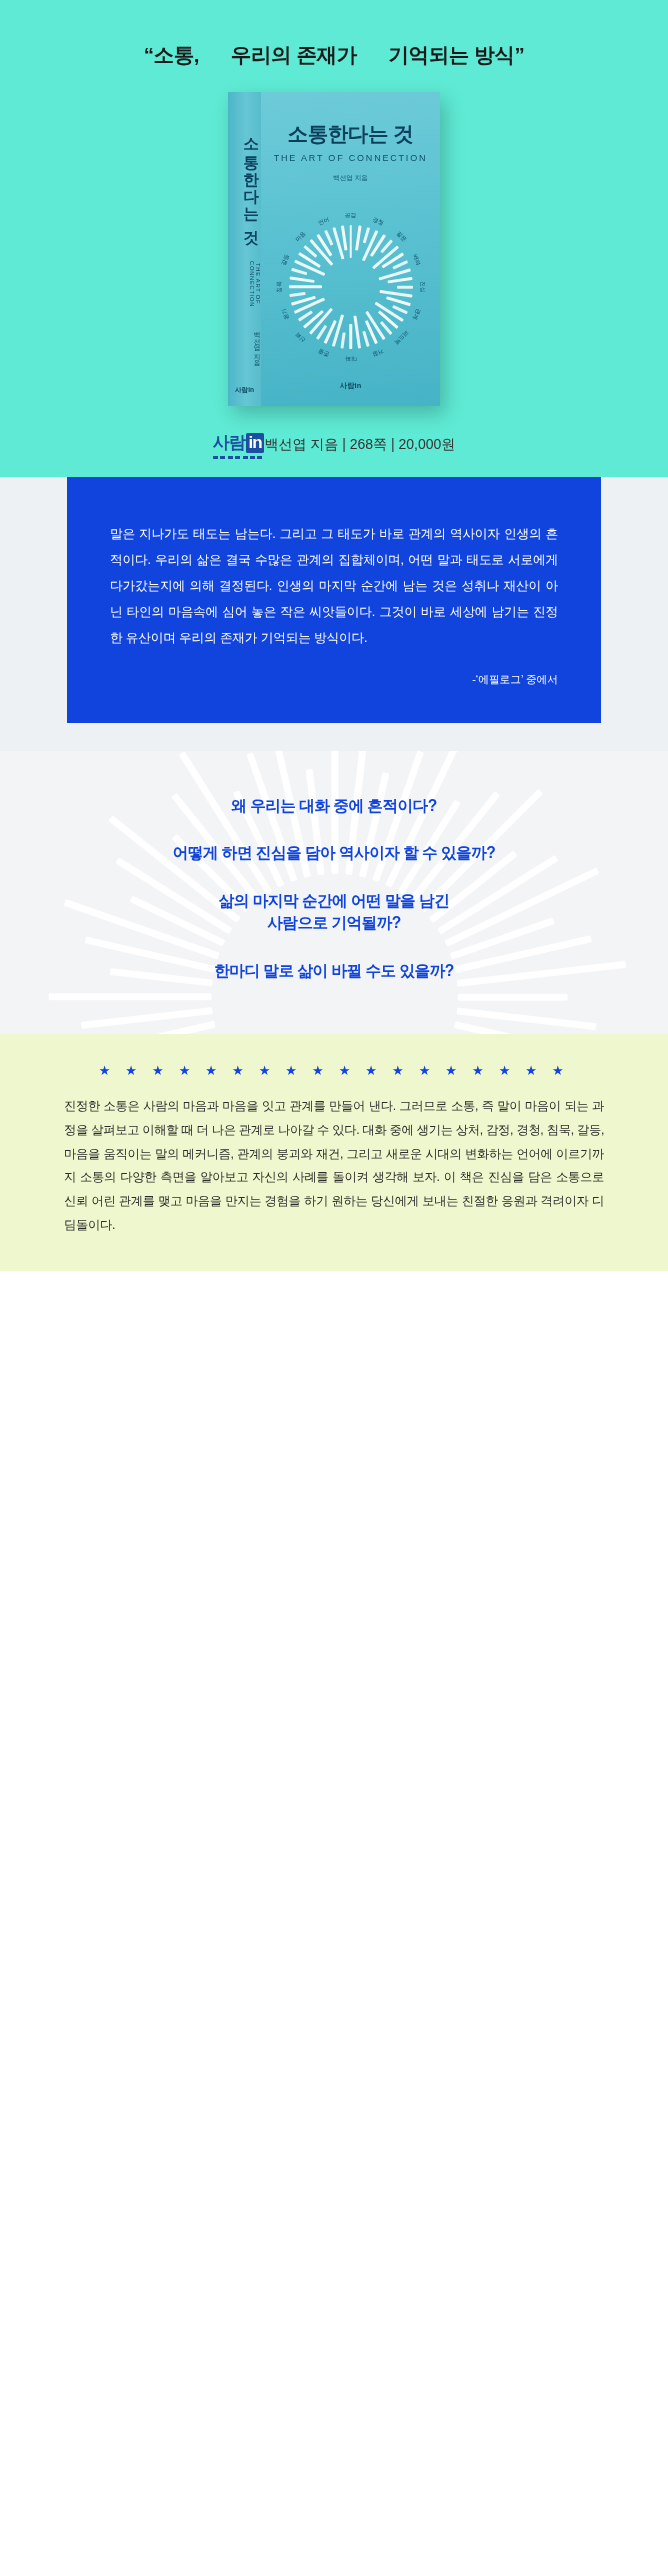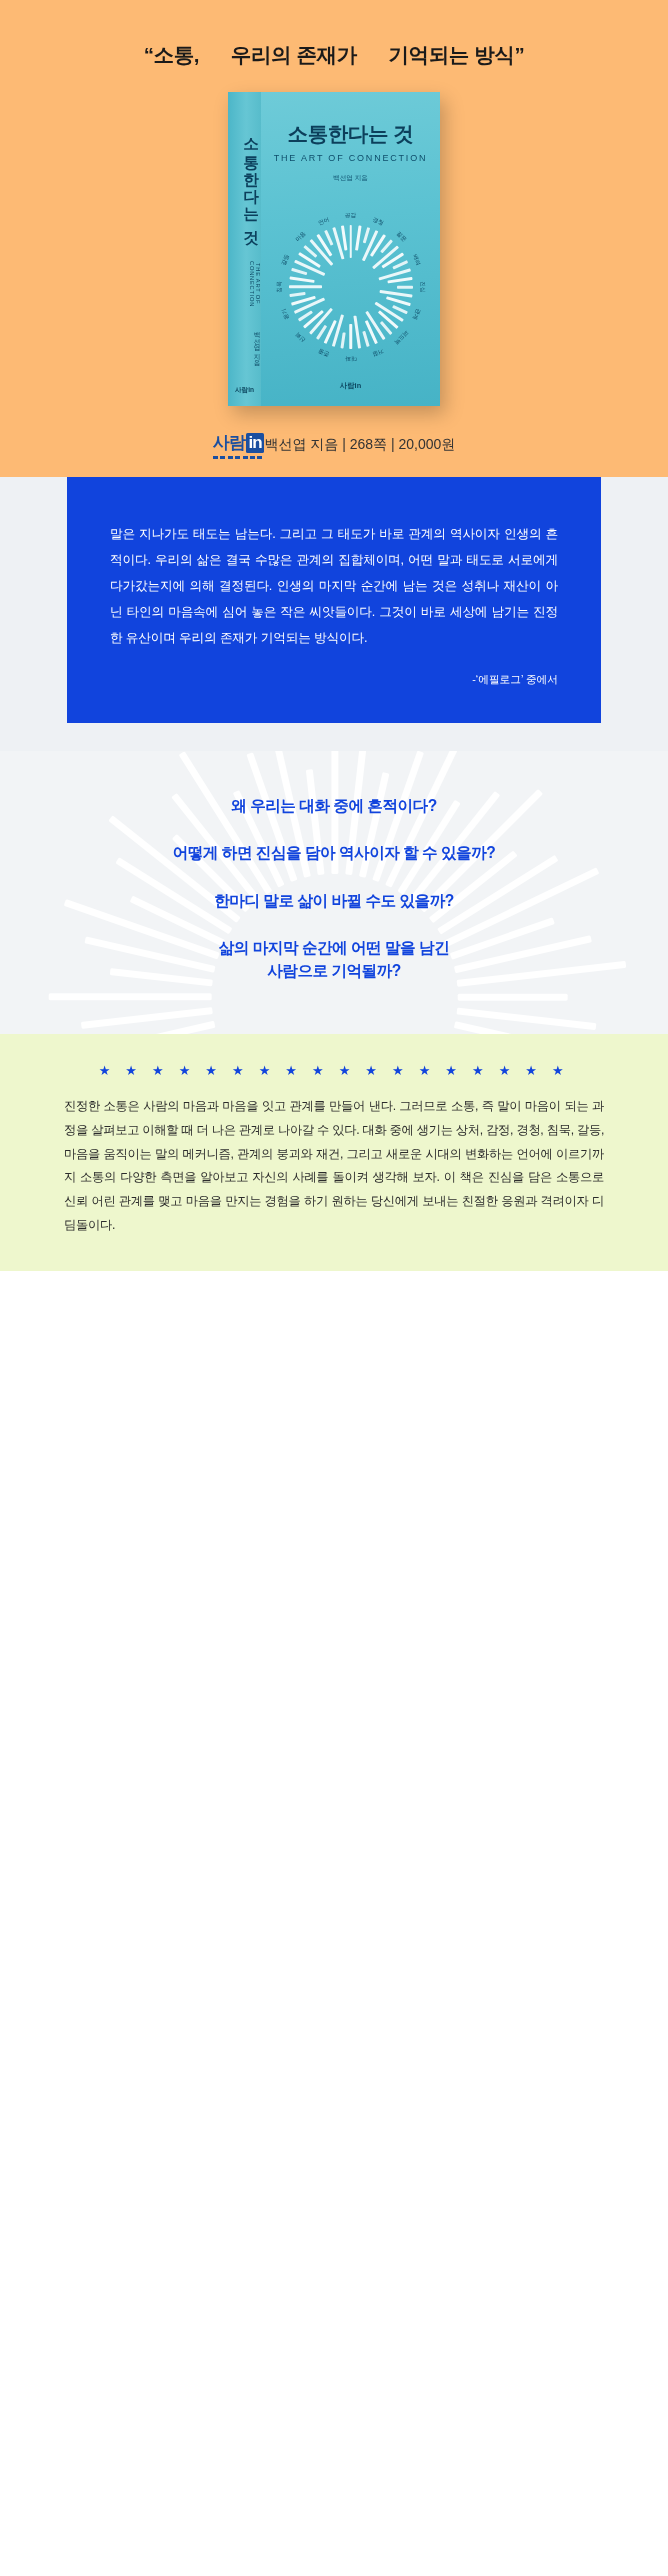--- a/index.html
+++ b/index.html
@@ -11,21 +11,21 @@
     color: #222;
   }
   .page {
     width: 668px;
     position: relative;
     overflow: hidden;
   }
 
   
   .hero {
-    background: #fdba74;
+    background: #5eead4;
     padding: 25px 0 0 0;
     position: relative;
   }
   .hero-headline {
     text-align: center;
     font-size: 20.5px;
     font-weight: bold;
     color: #1a1a1a;
     letter-spacing: -0.4px;
     padding: 16.4px 0 23px 0;
@@ -422,23 +422,23 @@
         <div class="ray" style="height: 140px; left: 331px; top: 246px; transform-origin: 50% 0px; transform: rotate(276.429deg) translateY(123px);"></div>
         <div class="ray" style="height: 171px; left: 331px; top: 246px; transform-origin: 50% 0px; transform: rotate(282.857deg) translateY(123px);"></div>
         <div class="ray" style="height: 111px; left: 331px; top: 246px; transform-origin: 50% 0px; transform: rotate(289.286deg) translateY(123px);"></div>
         <div class="ray" style="height: 141px; left: 331px; top: 246px; transform-origin: 50% 0px; transform: rotate(295.714deg) translateY(123px);"></div>
         <div class="ray" style="height: 172px; left: 331px; top: 246px; transform-origin: 50% 0px; transform: rotate(302.143deg) translateY(123px);"></div>
         <div class="ray" style="height: 112px; left: 331px; top: 246px; transform-origin: 50% 0px; transform: rotate(308.571deg) translateY(123px);"></div>
       </div>
     <div class="q-list" id="q-list">
         <div class="q-item" style="white-space: pre-line;">왜 우리는 대화 중에 흔적이다?</div>
         <div class="q-item" style="white-space: pre-line;">어떻게 하면 진심을 담아 역사이자 할 수 있을까?</div>
-        <div class="q-item" style="white-space: pre-line;">한마디 말로 삶이 바뀔 수도 있을까?</div>
         <div class="q-item" style="white-space: pre-line;">삶의 마지막 순간에 어떤 말을 남긴
 사람으로 기억될까?</div>
+        <div class="q-item" style="white-space: pre-line;">한마디 말로 삶이 바뀔 수도 있을까?</div>
       </div>
   </section>
 
   <section class="green-sec">
     <div class="stars">★ ★ ★ ★ ★ ★ ★ ★ ★ ★ ★ ★ ★ ★ ★ ★ ★ ★</div>
     <div class="green-body">진정한 소통은 사람의 마음과 마음을 잇고 관계를 만들어 낸다. 그러므로 소통, 즉 말이 마음이 되는 과정을 살펴보고 이해할 때 더 나은 관계로 나아갈 수 있다. 대화 중에 생기는 상처, 감정, 경청, 침묵, 갈등, 마음을 움직이는 말의 메커니즘, 관계의 붕괴와 재건, 그리고 새로운 시대의 변화하는 언어에 이르기까지 소통의 다양한 측면을 알아보고 자신의 사례를 돌이켜 생각해 보자. 이 책은 진심을 담은 소통으로 신뢰 어린 관계를 맺고 마음을 만지는 경험을 하기 원하는 당신에게 보내는 친절한 응원과 격려이자 디딤돌이다.</div>
   </section>
 
 </div>
 

